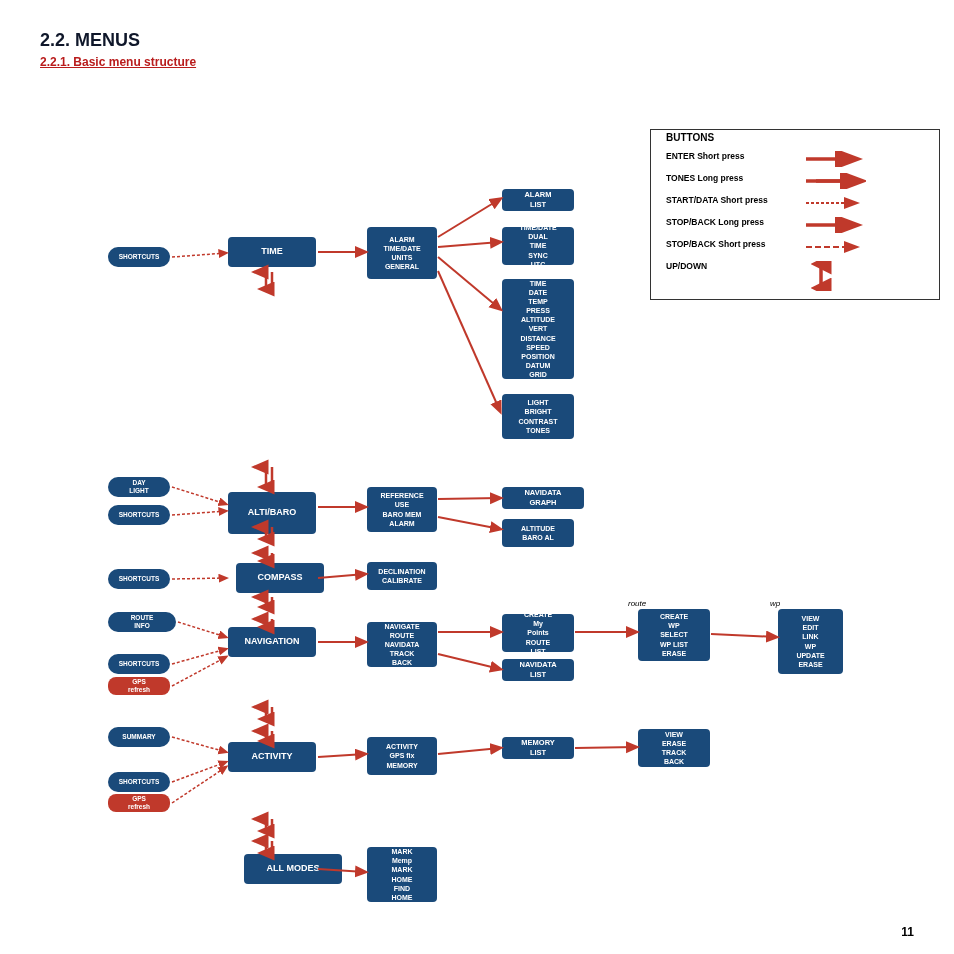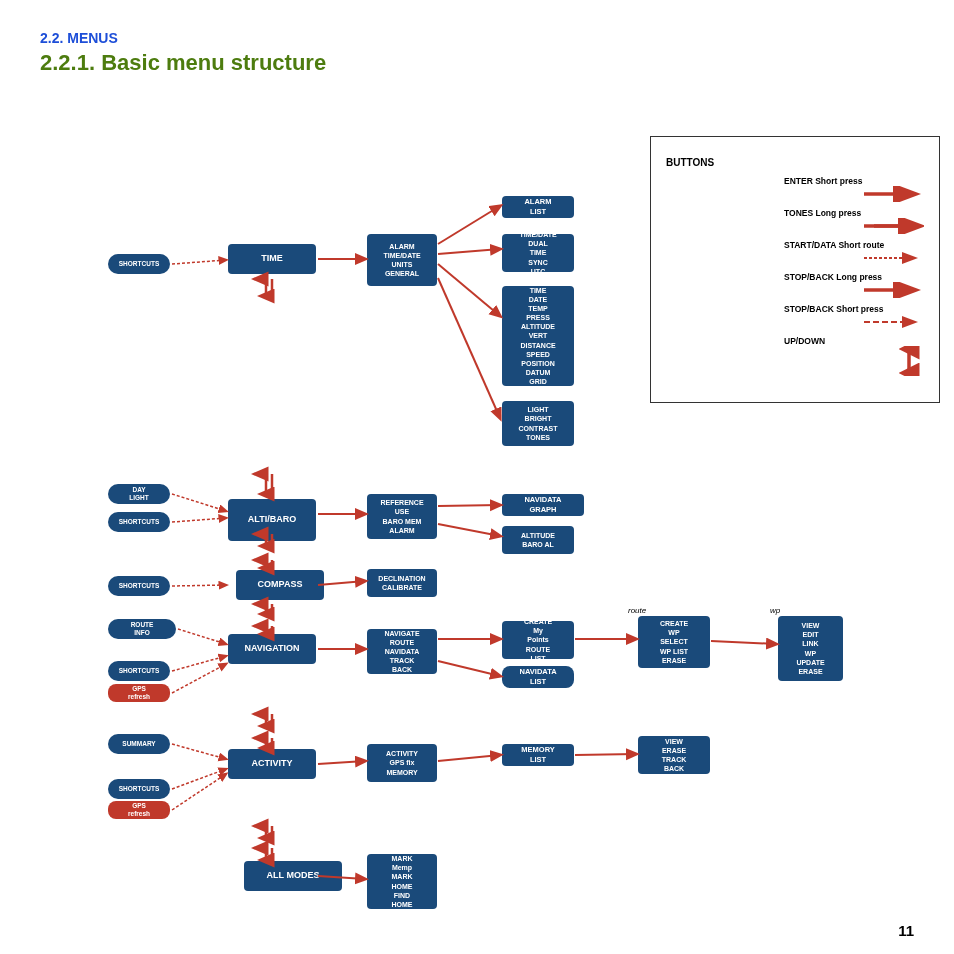--- a/index.html
+++ b/index.html
@@ -11,30 +11,31 @@
       position: relative;
       overflow: hidden;
     }
     .page {
       width: 954px;
       min-height: 954px;
       padding: 30px 40px;
       position: relative;
     }
     h1.section {
-      font-size: 14px;
-      font-weight: bold;
-      color: #1d4ed8;
+      font-size: 18px;
+      font-weight: bold;
+      color: #0f172a;
       margin-bottom: 4px;
     }
     h2.subsection {
-      font-size: 22px;
-      font-weight: bold;
-      color: #4d7c0f;
+      font-size: 12px;
+      font-weight: bold;
+      color: #b91c1c;
       margin-bottom: 10px;
+      text-decoration: underline;
     }
     .diagram-area {
       position: relative;
       width: 100%;
       height: 820px;
       margin-top: 10px;
     }
     
     .mbox {
       position: absolute;
@@ -59,57 +60,56 @@
     .mbox.small {
       font-size: 6.5px;
       min-width: 55px;
       height: 22px;
       border-radius: 10px;
     }
     
     .legend-box {
       position: absolute;
       border: 1.5px solid #333;
-      padding: 20px 15px;
+      padding: 2px 15px;
       background: #fff;
       font-size: 9px;
     }
     .legend-box .legend-title {
       font-weight: bold;
       font-size: 10px;
       margin-bottom: 8px;
     }
     .legend-row {
       display: flex;
-      align-items: flex-end;
+      align-items: flex-start;
       margin-bottom: 6px;
       font-size: 8.5px;
       font-weight: bold;
-      flex-direction: column;
     }
     .legend-row .label {
       min-width: 140px;
       font-weight: bold;
       font-size: 8.5px;
     }
     
     svg.arrows {
       position: absolute;
       top: 0;
       left: 0;
       width: 100%;
       height: 100%;
       pointer-events: none;
       overflow: visible;
     }
     .page-num {
       position: absolute;
       bottom: 15px;
       right: 40px;
-      font-size: 15px;
+      font-size: 12px;
       font-weight: bold;
     }
   </style>
 </head>
 <body>
 
 <div class="page">
   <h1 class="section">2.2.   MENUS</h1>
   <h2 class="subsection">2.2.1.  Basic menu structure</h2>
 
@@ -140,21 +140,21 @@
               <marker id="ah2b" markerWidth="8" markerHeight="8" refX="6" refY="3" orient="auto">
                 <path d="M0,0 L0,6 L8,3 z" fill="#c0392b"></path>
               </marker>
             </defs>
             <line x1="0" y1="8" x2="42" y2="8" stroke="#c0392b" stroke-width="3.5"></line>
             <line x1="10" y1="8" x2="55" y2="8" stroke="#c0392b" stroke-width="3.5" marker-end="url(#ah2b)"></line>
           </svg>
       </div>
 
       <div class="legend-row">
-        <span class="label">START/DATA Short route</span>
+        <span class="label">START/DATA Short press</span>
         <svg width="60" height="16">
             <defs>
               <marker id="ah3" markerWidth="8" markerHeight="8" refX="6" refY="3" orient="auto">
                 <path d="M0,0 L0,6 L8,3 z" fill="#c0392b"></path>
               </marker>
             </defs>
             <line x1="0" y1="8" x2="50" y2="8" stroke="#c0392b" stroke-width="2" stroke-dasharray="3,2" marker-end="url(#ah3)"></line>
           </svg>
       </div>
 
@@ -236,21 +236,21 @@
     <div class="mbox main" style="left:188px; top:548px; width:88px; height:30px;">NAVIGATION</div>
 
     <div class="mbox" style="left:327px; top:543px; width:70px; height:45px; font-size:7px;">NAVIGATE<br>ROUTE<br>NAVIDATA<br>TRACK BACK</div>
 
     <div class="mbox small" style="left:68px; top:575px; width:62px; height:20px;">SHORTCUTS</div>
 
     <div class="mbox small" style="left:68px; top:598px; width:62px; height:18px; border-radius:8px; background:#c0392b; font-size:6.5px;">GPS refresh</div>
 
     <div class="mbox" style="left:462px; top:535px; width:72px; height:38px; font-size:7px;">CREATE<br>My Points<br>ROUTE LIST</div>
 
-    <div class="mbox" style="left:462px; top:580px; width:72px; height:22px; font-size:7.5px;border-radius:8px;">NAVIDATA LIST</div>
+    <div class="mbox" style="left:462px; top:580px; width:72px; height:22px; font-size:7.5px;">NAVIDATA LIST</div>
 
     <div style="position:absolute; left:588px; top:520px; font-size:8px; font-style:italic; color:#000;">route</div>
 
     <div class="mbox" style="left:598px; top:530px; width:72px; height:52px; font-size:7px;">CREATE WP<br>SELECT<br>WP LIST<br>ERASE</div>
 
     <div style="position:absolute; left:730px; top:520px; font-size:8px; font-style:italic; color:#000;">wp</div>
 
     <div class="mbox" style="left:738px; top:530px; width:65px; height:65px; font-size:7px;">VIEW<br>EDIT<br>LINK WP<br>UPDATE<br>ERASE</div>
 
     <div class="mbox small" style="left:68px; top:648px; width:62px; height:20px;">SUMMARY</div>

